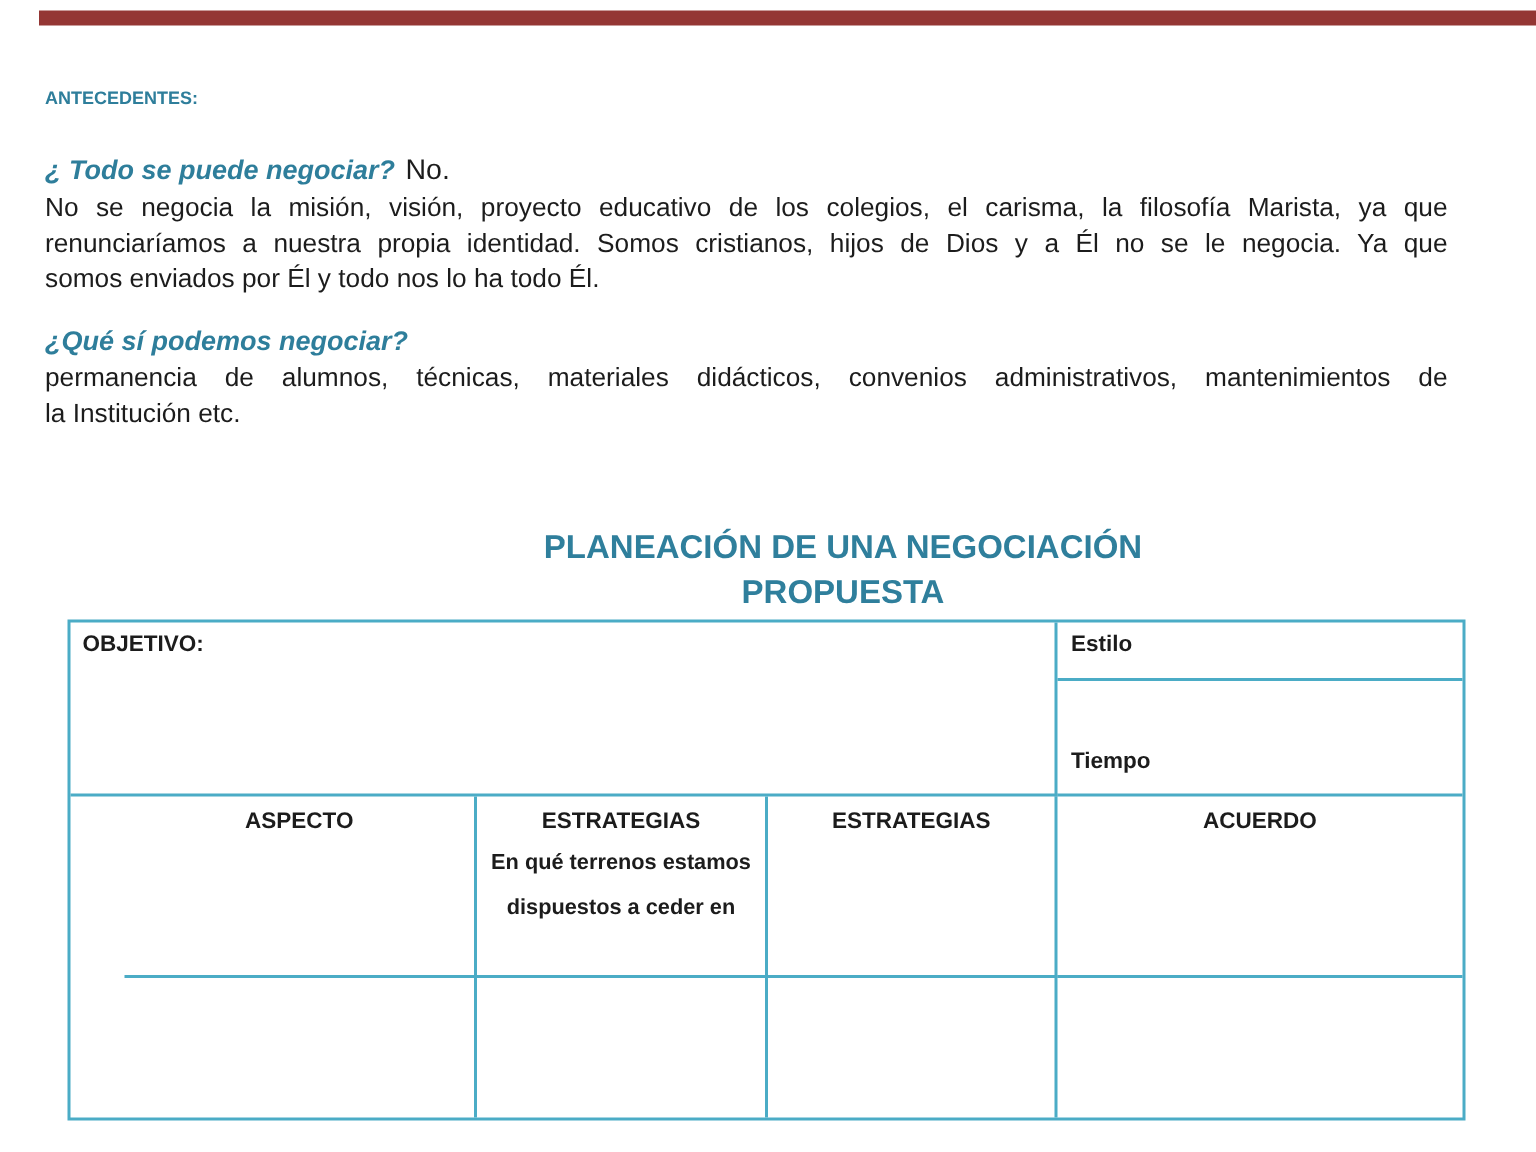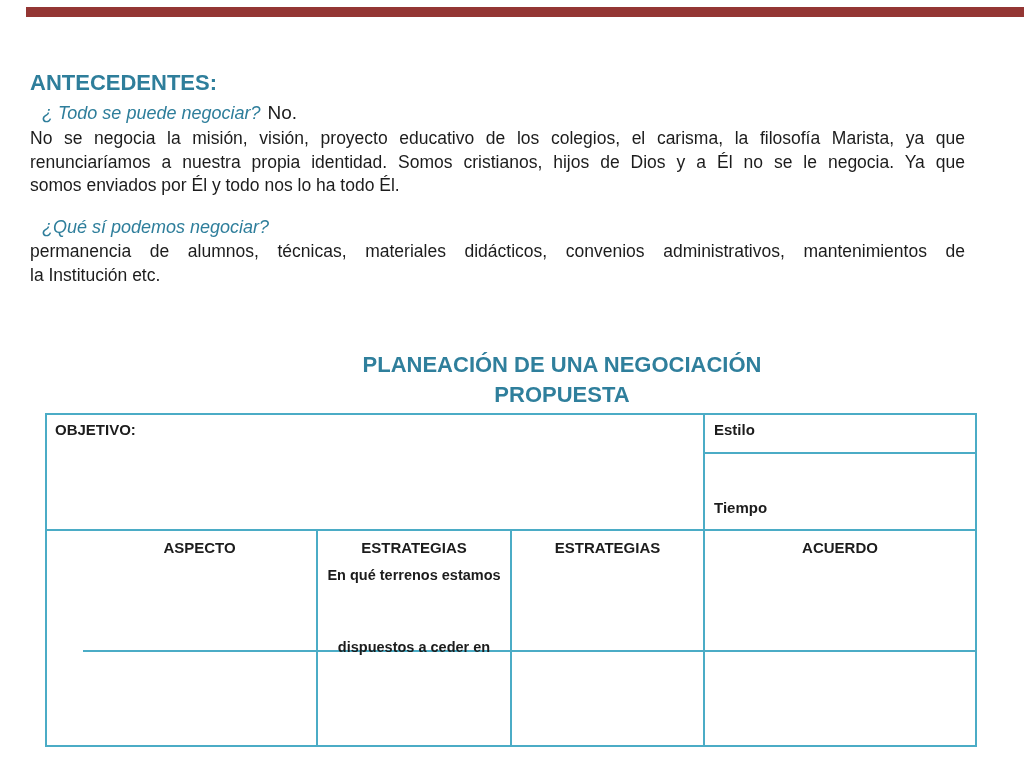--- a/index.html
+++ b/index.html
@@ -6,27 +6,27 @@
   .slide {
     position: relative;
     width: 1024px; height: 768px;
     background: #ffffff;
     font-family: "Liberation Sans", sans-serif;
     color: #1c1c1c;
     overflow: hidden;
   }
   .top-bar { position: absolute; left: 26px; right: 0; top: 7px; height: 10px; }
   .heading {
-    position: absolute; left: 30px; top: 70px;
-    font-size: 22px; font-weight: bold;
+    position: absolute; left: 30px; top: 58px;
+    font-size: 12px; font-weight: bold;
   }
   .qline { position: absolute; left: 30px; width: 935px; font-size: 18px; line-height: 24px; }
   .q1 { top: 101px; }
   .q2 { top: 215px; }
-  .q  { font-weight: normal; font-style: italic; margin-left: 12px; }
+  .q  { font-weight: bold; font-style: italic; }
   .a  { color: #1c1c1c; font-weight: normal; font-style: normal; font-size: 19px; margin-left: 7px; }
   .para {
     position: absolute; left: 30px; width: 935px;
     font-size: 17.5px; line-height: 23.5px;
   }
   .p1 { top: 127px; }
   .p2 { top: 240px; }
   .jline { text-align: justify; text-align-last: justify; white-space: normal; }
   .jline.last { text-align-last: left; }
   .title {
@@ -45,21 +45,21 @@
   }
   .cell { box-sizing: border-box; font-weight: bold; font-size: 15px; }
   .objetivo { grid-column: 1 / 4; grid-row: 1 / 4; padding: 6px 0 0 8px; }
   .side { grid-column: 4; padding: 6px 0 0 9px; }
   .side-r1 { grid-row: 1; }
   .side-r2 { grid-row: 2; }
   .side-r3 { grid-row: 3; }
   .hcell { grid-row: 4; padding-top: 8px; text-align: center; }
   .ecell { grid-row: 5; }
   .c1 { grid-column: 1; } .c2 { grid-column: 2; } .c3 { grid-column: 3; } .c4 { grid-column: 4; }
-  .sub-line { font-size: 14.5px; line-height: 30px; font-weight: bold; margin-top: 42px; }
+  .sub-line { font-size: 14.5px; line-height: 30px; font-weight: bold; }
   .sub-first { margin-top: 4px; }
 </style>
 </head>
 <body>
 
 <div class="slide">
 
   <div class="top-bar" style="background: rgb(148, 54, 52);"></div>
 
   <div class="heading accent-text" style="color: rgb(46, 126, 155);">ANTECEDENTES:</div>

